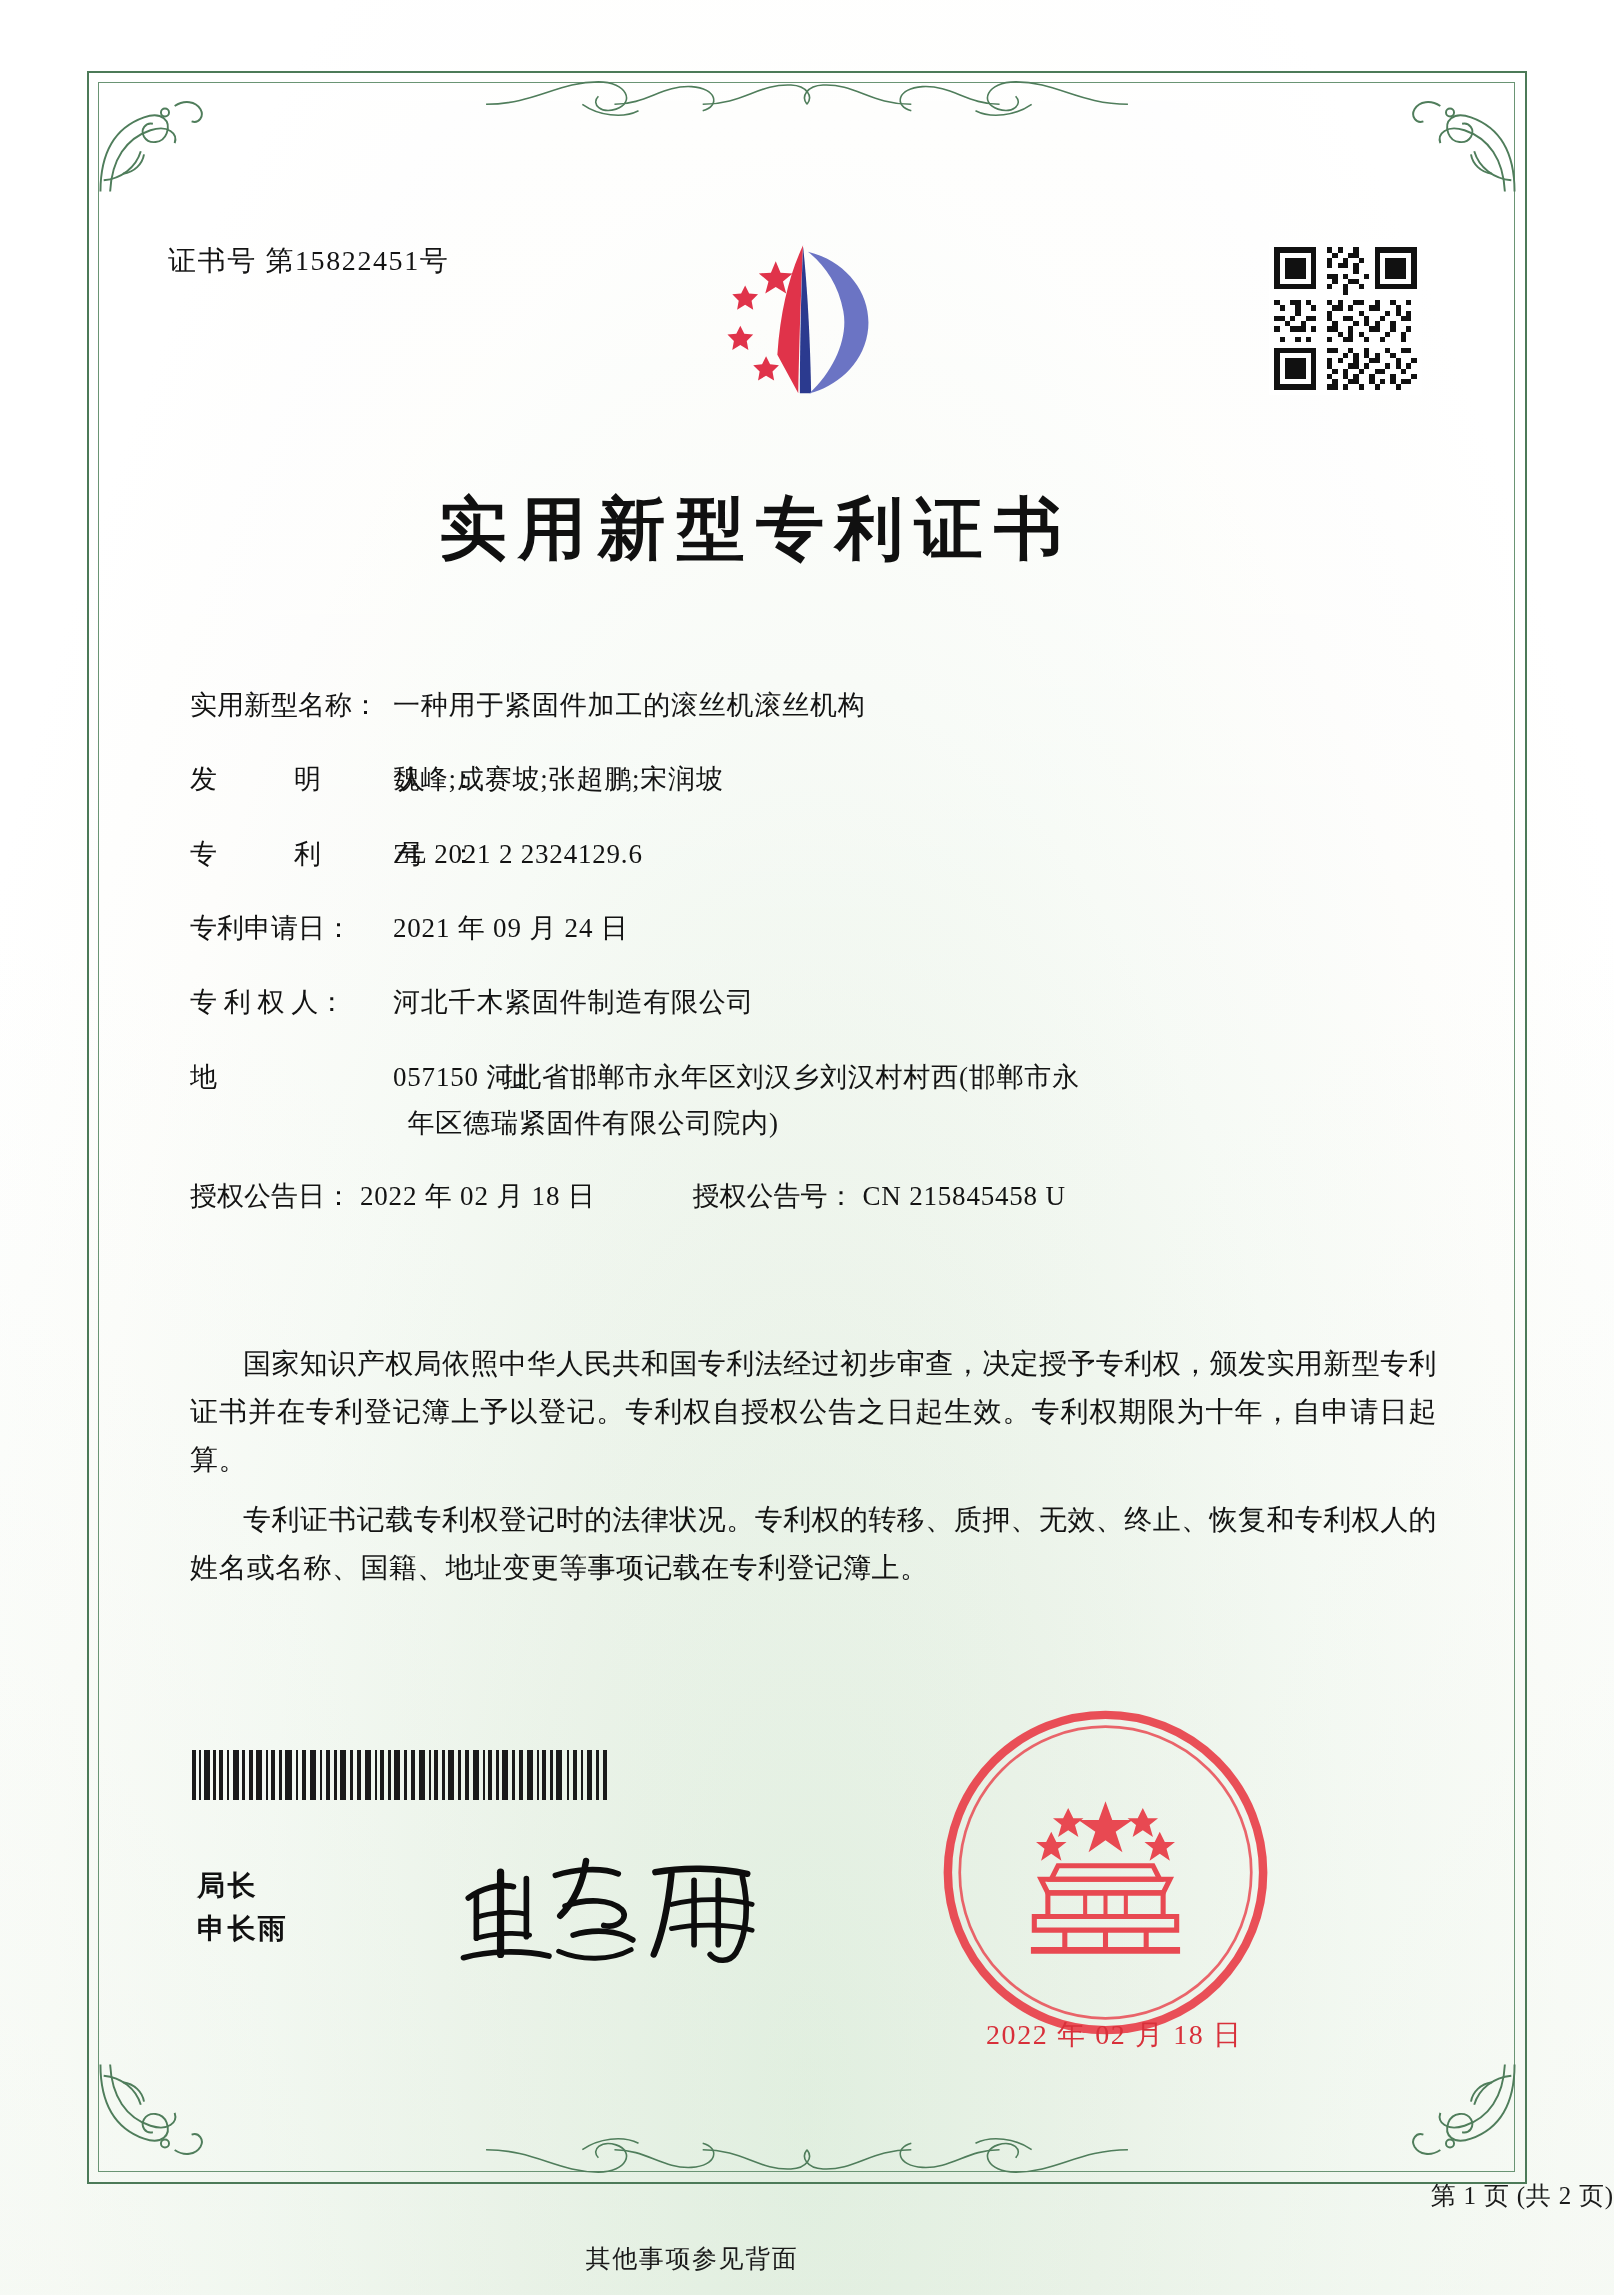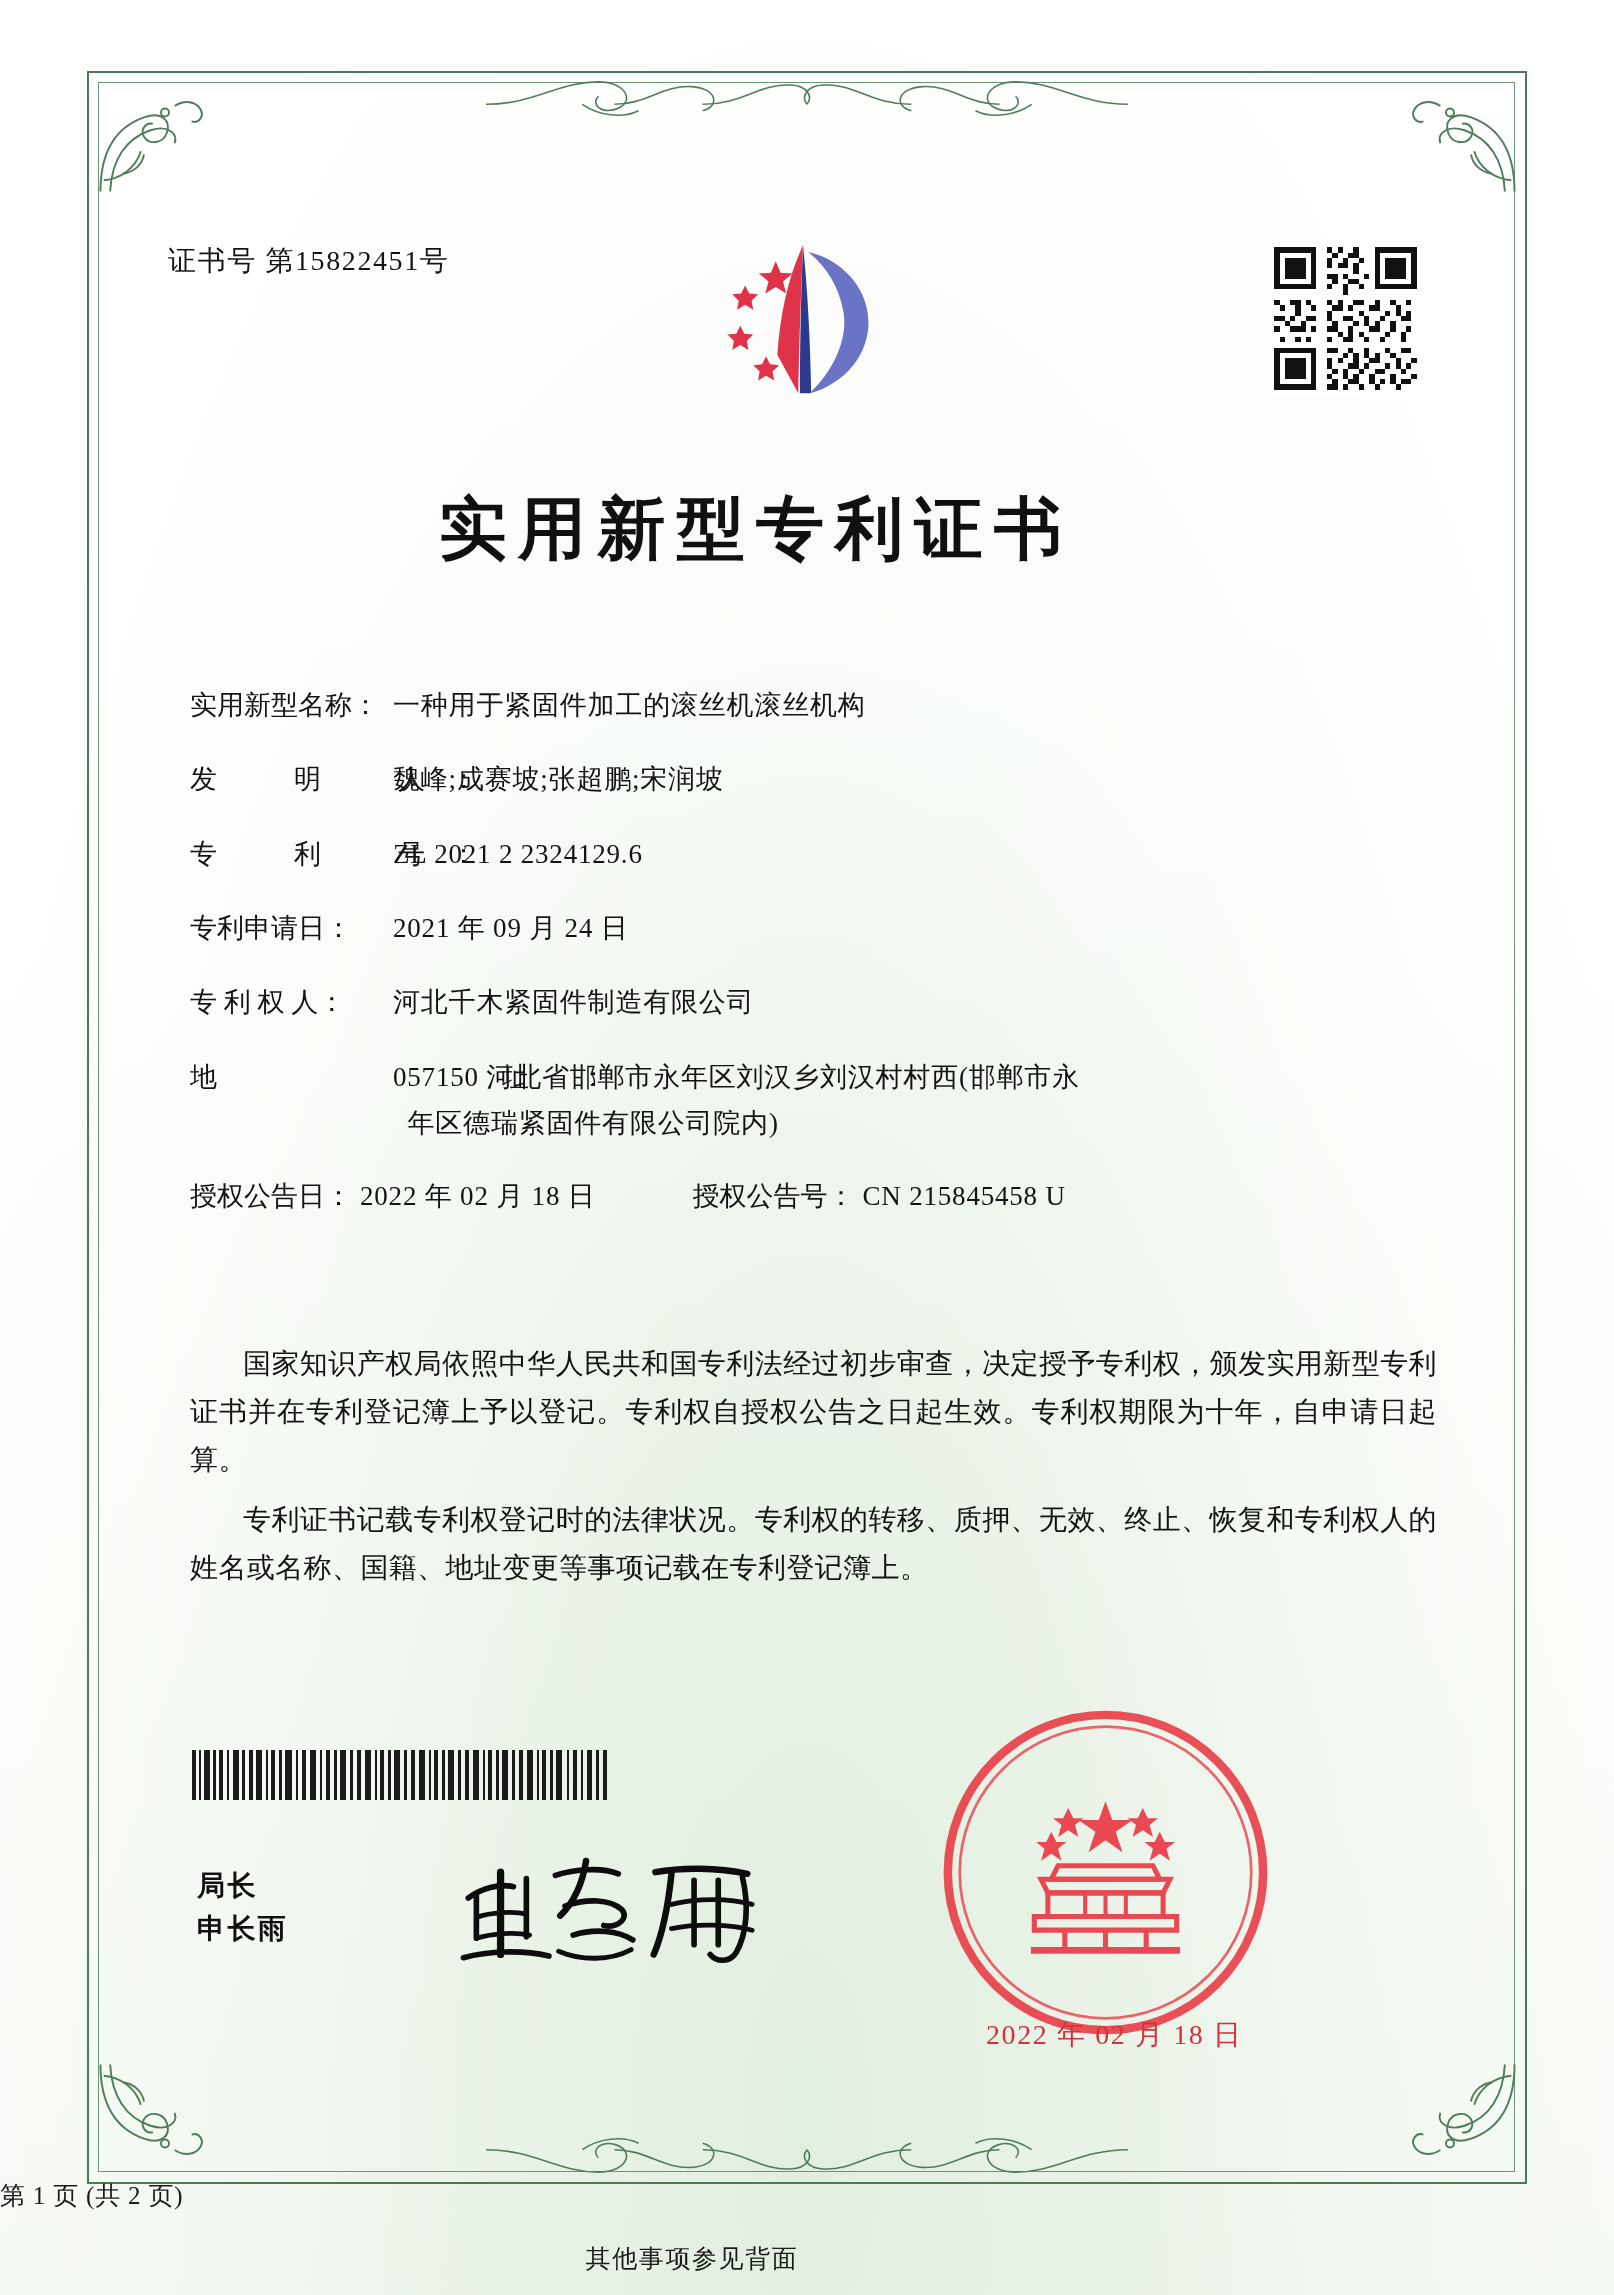--- a/index.html
+++ b/index.html
@@ -215,21 +215,21 @@
     color: #d8303a;
     letter-spacing: 1.6px;
     white-space: nowrap;
   }
 
   
   .page-num {
     position: absolute;
     left: 0; top: 2179px;
     width: 1614px;
-    text-align: left;
+    text-align: right;
     font-size: 25px;
     color: #1a1a1a;
     letter-spacing: 0.8px;
   }
   .back-note {
     position: absolute;
     left: 0; top: 2242px;
     width: 1384px;
     text-align: center;
     font-size: 25px;

